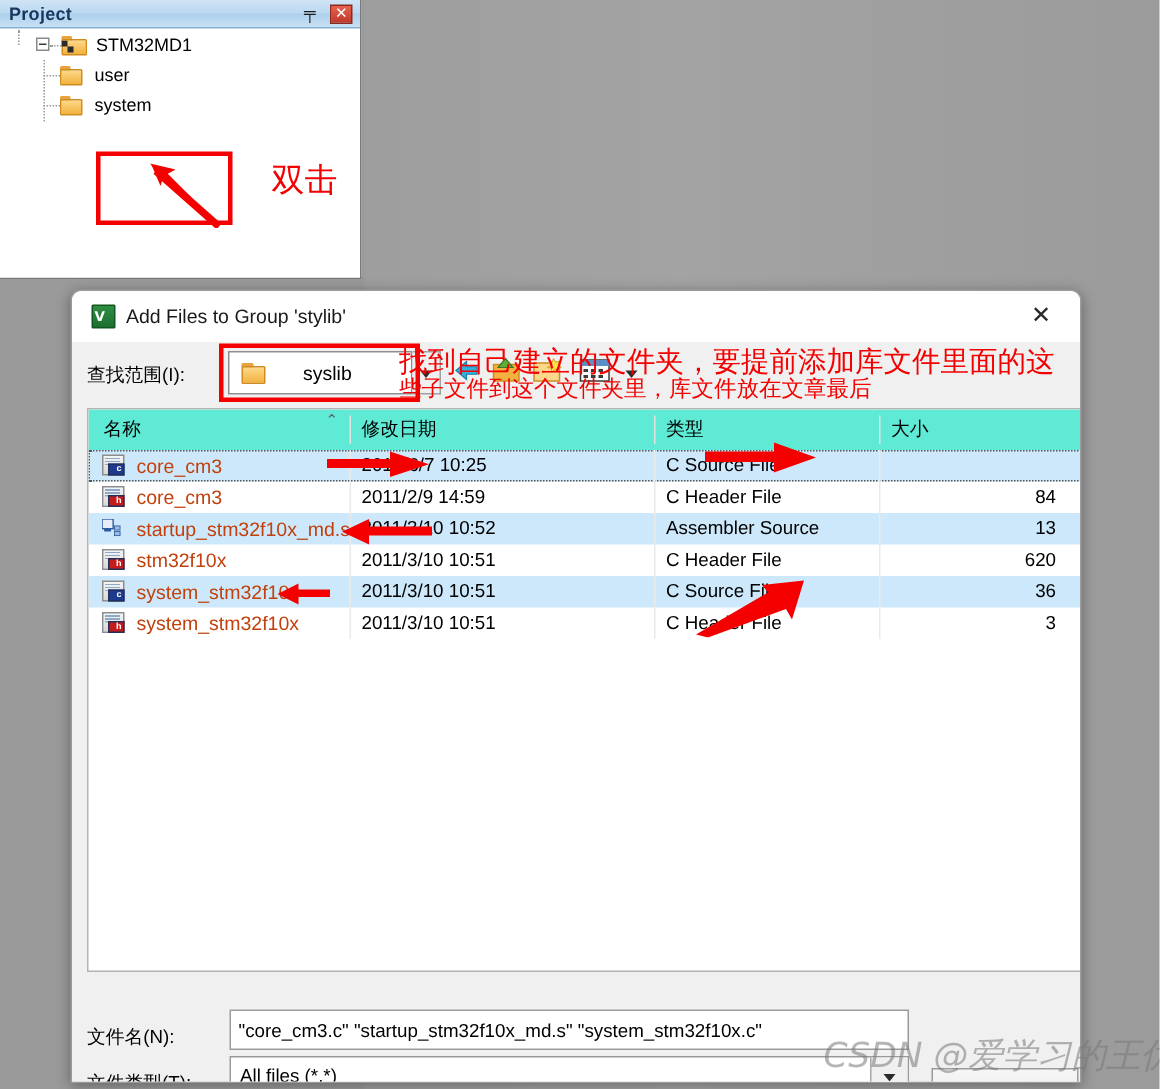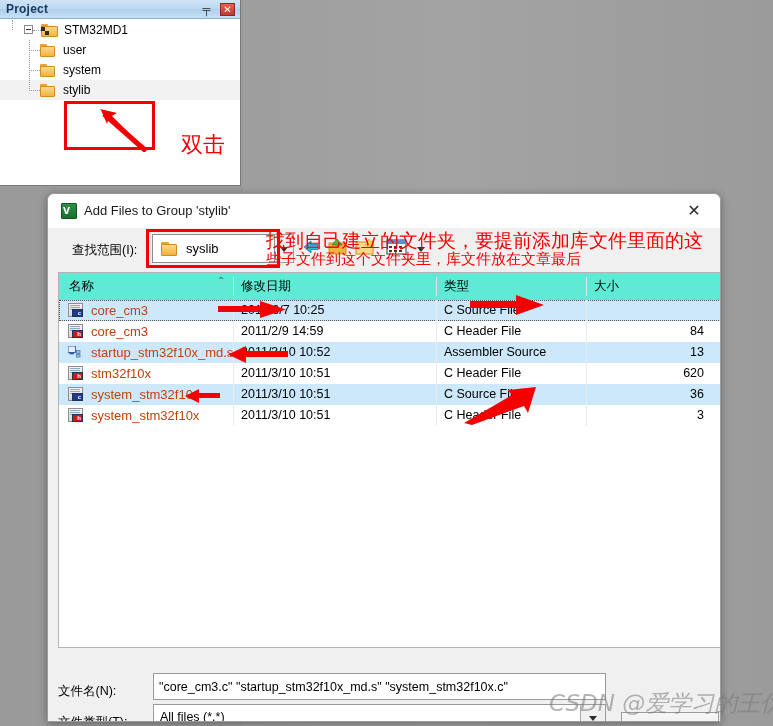--- a/index.html
+++ b/index.html
@@ -174,21 +174,20 @@
     width: 52px; height: 44px;
     pointer-events: none;
   }
   #dblclick-label {
     position: absolute;
     left: 181px; top: 105px;
     font-size: 22px;
     color: #f40000;
     font-family: "DejaVu Sans", sans-serif;
     white-space: nowrap;
-    margin-top: 25px;
   }
 
   
   #add-files-dialog {
     position: absolute;
     left: 47px; top: 193px;
     width: 674px; height: 529px;
     background: #f0f0f0;
     border: 1px solid #9b9b9b;
     border-radius: 7px 7px 0 0;
@@ -239,21 +238,21 @@
     position: absolute;
     left: 0; top: 34px;
     width: 100%;
     height: 495px;
     background: #f0f0f0;
   }
 
   
   #lookin-label {
     position: absolute;
-    left: 24px; top: 14px;
+    left: 10px; top: 14px;
     font-size: 12.5px;
     color: #000;
   }
   #lookin-combo {
     position: absolute;
     left: 104px; top: 6px;
     width: 123px; height: 29px;
     background: #fff;
     border: 1px solid #8d8d8d;
     box-sizing: border-box;
@@ -271,21 +270,21 @@
   }
   #lookin-combo .fi .body {
     position: absolute; left: 0; top: 2px;
     width: 16px; height: 12px;
     background: linear-gradient(to bottom,#fcd98a 0%,#f3b23f 100%);
     border: 1px solid #cf8c20; border-radius: 1px;
     box-sizing: border-box;
   }
   #lookin-value {
     position: absolute;
-    left: 33px; top: 6px;
+    left: 49px; top: 6px;
     font-size: 13px;
   }
   #lookin-redbox {
     position: absolute;
     left: 98px; top: 1px;
     width: 134px; height: 39px;
     border: 3px solid #f40000;
     box-sizing: border-box;
     pointer-events: none;
   }
@@ -597,29 +596,20 @@
     <div class="tree-row">
       <div class="dotline" style="left:29px; top:0; height:21px;"></div>
       <div class="dothoriz" style="left:29px; top:10px; width:11px;"></div>
       <div class="icon-folder" style="left:40px">
         <div class="tab"></div>
           <div class="body"></div>
       </div>
       <div class="tree-label" style="left:63px">system</div>
     </div>
 
-    <div class="tree-row sel">
-      <div class="dotline" style="left:29px; top:0; height:11px;"></div>
-      <div class="dothoriz" style="left:29px; top:10px; width:11px;"></div>
-      <div class="icon-folder" style="left:40px">
-        <div class="tab"></div>
-          <div class="body"></div>
-      </div>
-      <div class="tree-label" style="left:63px">stylib</div>
-    </div>
 
   </div>
 </div>
 
 <div id="stylib-redbox"></div>
 <svg id="stylib-arrow" viewBox="0 0 52 44">
   <path d="M50,42 L14,6 L11,16 L5,2 L20,5 L13,9 L49,44 Z" fill="#f40000"></path>
   <polygon points="4,1 21,5 12,10" fill="#f40000"></polygon>
   <line x1="8" y1="6" x2="50" y2="43" stroke="#f40000" stroke-width="5"></line>
 </svg>

